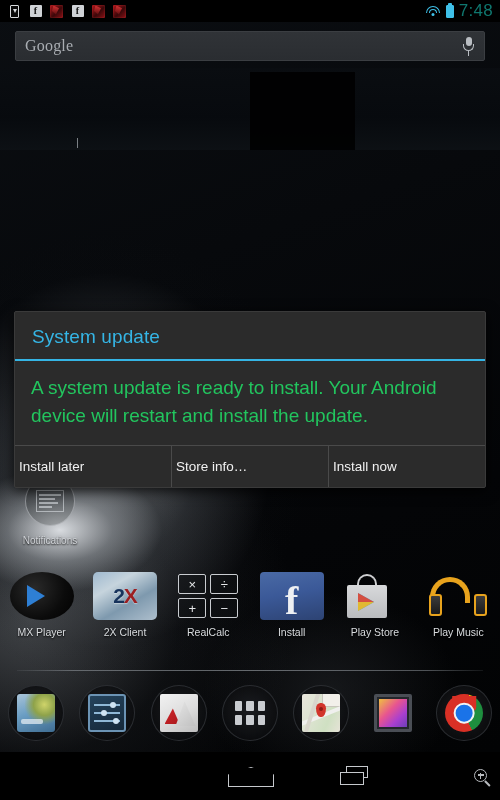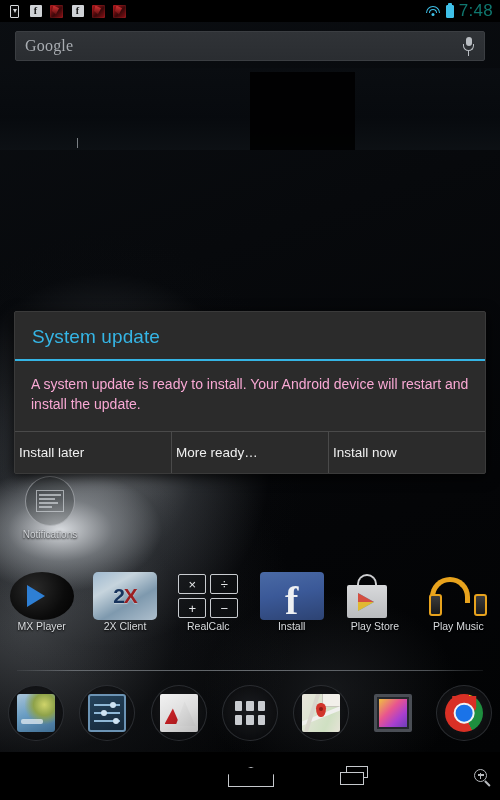--- a/index.html
+++ b/index.html
@@ -153,21 +153,21 @@
   }
   #dlg-title-wrap {
     padding: 14px 17px 11px 17px;
     border-bottom: 2px solid #35b5e5;
   }
   #dlg-title {
     color: #35b5e5; font-size: 19px; font-weight: 400; letter-spacing: .1px;
   }
   #dlg-body {
     padding: 13px 16px 16px 16px;
-    color: #f9a8d4; font-size: 14px; line-height: 1.45;
+    color: #22c55e; font-size: 19px; line-height: 1.45;
   }
   #dlg-buttons {
     display: flex;
     border-top: 1px solid #4a4a4a;
   }
   .dlg-btn {
     flex: 1;
     text-align: left;
     padding: 13px 4px;
     color: #f0f0f0; font-size: 13.5px;
@@ -197,38 +197,38 @@
     padding: 2px 2px;
   }
   .lines-glyph span {
     display: block; height: 1.6px; background: rgba(205,209,213,0.7);
   }
   .lines-glyph span:nth-child(1) { width: 100%; }
   .lines-glyph span:nth-child(2) { width: 72%; }
   .lines-glyph span:nth-child(3) { width: 88%; }
   .lines-glyph span:nth-child(4) { width: 60%; }
   #notif-label {
-    margin-top: 3px; color: #cfd2d6; font-size: 10px;
+    margin-top: 9px; color: #cfd2d6; font-size: 10px;
     text-shadow: 0 1px 2px #000;
   }
 
   
   #appgrid {
     position: absolute; left: 0; top: 572px; width: 500px;
     display: flex; z-index: 20;
   }
   .app {
     flex: 1; text-align: center;
   }
   .app-ico {
     width: 64px; height: 48px; margin: 0 auto;
     position: relative;
   }
   .app-lbl {
-    margin-top: 0; color: #d8dbde; font-size: 10.5px;
+    margin-top: 6px; color: #d8dbde; font-size: 10.5px;
     text-shadow: 0 1px 2px #000;
   }
 
   
   .ico-mx {
     background: radial-gradient(circle at 38% 34%, #2a2a2a 0%, #0b0b0b 60%, #000 100%);
     border-radius: 50%;
   }
   .ico-mx::after {
     content: ""; position: absolute; left: 17px; top: 13px;
@@ -675,21 +675,21 @@
     </div>
   </div>
 
   <div id="dialog">
     <div id="dlg-title-wrap">
       <div id="dlg-title">System update</div>
     </div>
     <div id="dlg-body">A system update is ready to install. Your Android device will restart and install the update.</div>
     <div id="dlg-buttons">
       <button class="dlg-btn">Install later</button>
-      <button class="dlg-btn">More ready…</button>
+      <button class="dlg-btn">Store info…</button>
       <button class="dlg-btn">Install now</button>
     </div>
   </div>
 
   <div id="navbar">
     <div id="nav-home"></div>
     <div id="nav-recents">
         <span class="r1"></span>
         <span class="r2"></span>
       </div>

